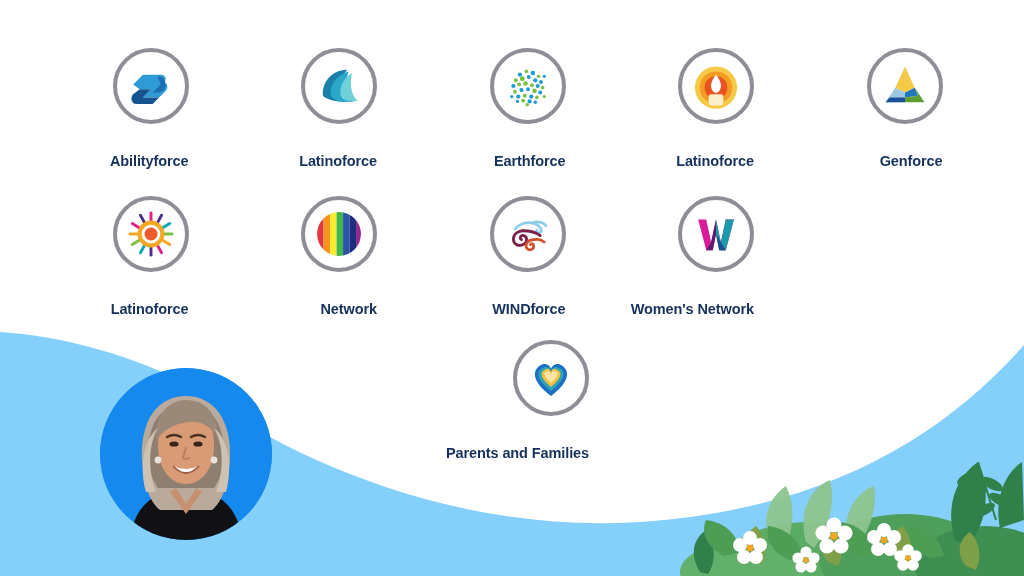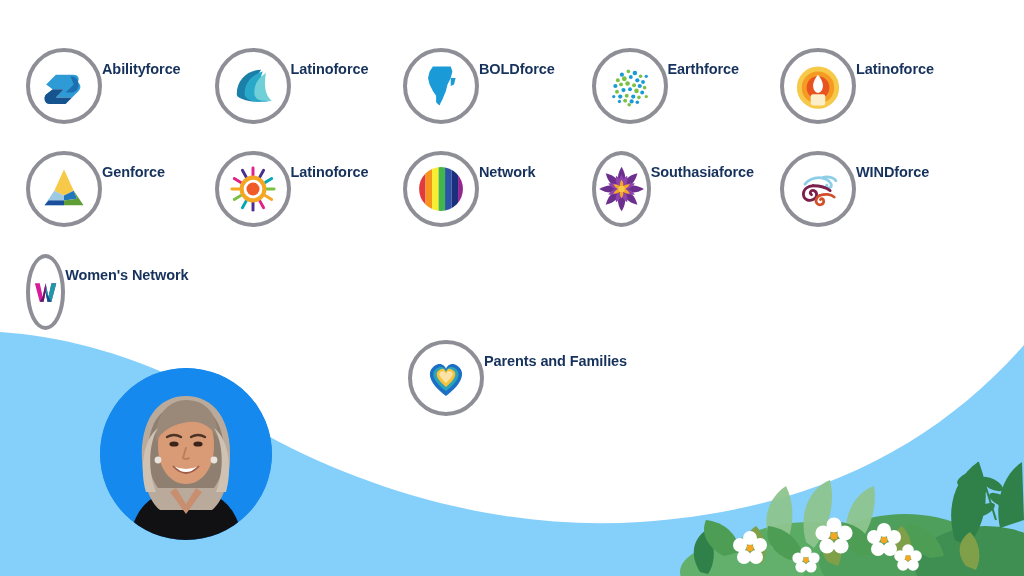--- a/index.html
+++ b/index.html
@@ -24,22 +24,23 @@
     z-index:2;
     display:flex;
     flex-wrap:wrap;
     justify-content:flex-start;
     align-content:flex-start;
   }
   .group-item {
     width:162.5px;
     margin-bottom:27px;
     display:flex;
-    flex-direction:row;
-    align-items:flex-start;
+    flex-direction:column;
+    align-items:flex-end;
+    gap:16px;
   }
   .group-item.row-offset { margin-left:26px; }
 
   .icon-ring {
     width:76px; height:76px;
     border-radius:50%;
     border:4px solid #8e8e96;
     background:#ffffff;
     display:flex; align-items:center; justify-content:center;
     overflow:hidden;
@@ -190,28 +191,20 @@
       <div class="icon-ring">
         <svg width="52" height="52" viewBox="0 0 64 64">
           <use href="#ic-asiapacforce-icon"></use>
         </svg>
       </div>
       <div class="group-label">Latinoforce</div>
     </div>
     <div class="group-item row-offset">
       <div class="icon-ring">
         <svg width="52" height="52" viewBox="0 0 64 64">
-          <use href="#ic-boldforce-icon"></use>
-        </svg>
-      </div>
-      <div class="group-label">BOLDforce</div>
-    </div>
-    <div class="group-item row-offset">
-      <div class="icon-ring">
-        <svg width="52" height="52" viewBox="0 0 64 64">
           <use href="#ic-earthforce-icon"></use>
         </svg>
       </div>
       <div class="group-label">Earthforce</div>
     </div>
     <div class="group-item row-offset">
       <div class="icon-ring">
         <svg width="52" height="52" viewBox="0 0 64 64">
           <use href="#ic-faithforce-icon"></use>
         </svg>
@@ -234,28 +227,20 @@
       </div>
       <div class="group-label">Latinoforce</div>
     </div>
     <div class="group-item row-offset">
       <div class="icon-ring">
         <svg width="52" height="52" viewBox="0 0 64 64">
           <use href="#ic-outforce-icon"></use>
         </svg>
       </div>
       <div class="group-label">Network</div>
-    </div>
-    <div class="group-item row-offset">
-      <div class="icon-ring">
-        <svg width="52" height="52" viewBox="0 0 64 64">
-          <use href="#ic-southasiaforce-icon"></use>
-        </svg>
-      </div>
-      <div class="group-label">Southasiaforce</div>
     </div>
     <div class="group-item row-offset">
       <div class="icon-ring">
         <svg width="52" height="52" viewBox="0 0 64 64">
           <use href="#ic-windforce-icon"></use>
         </svg>
       </div>
       <div class="group-label">WINDforce</div>
     </div>
     <div class="group-item row-offset">

